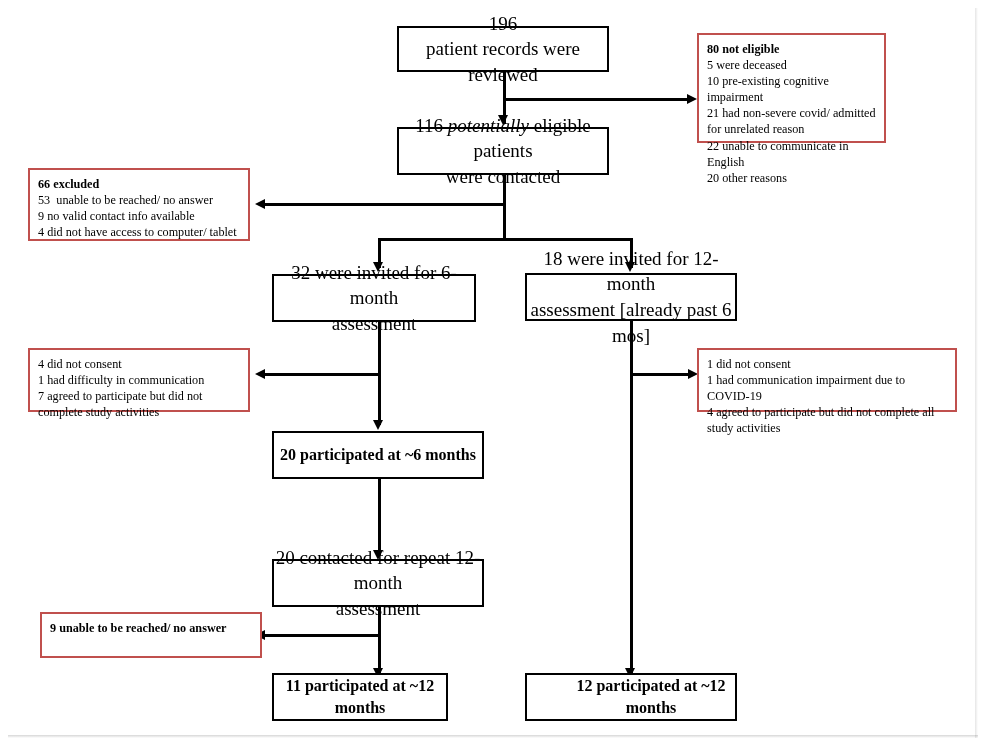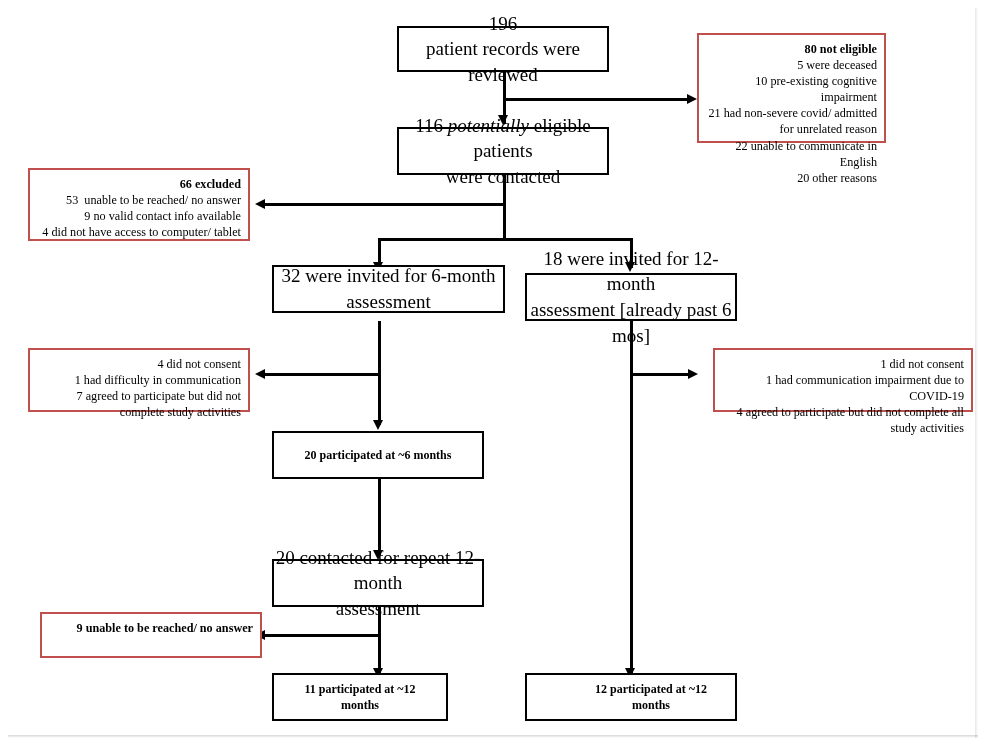--- a/index.html
+++ b/index.html
@@ -53,40 +53,39 @@
 
   
   .node.black {
     border: 2.5px solid #000000;
     font-size: 19px;
     line-height: 1.35;
     color: #000000;
   }
   .node.black.bold {
     font-weight: bold;
-    font-size: 12px;
+    font-size: 16px;
   }
 
   
   .node.red {
     border: 2px solid #c0504d;
     font-size: 12.2px;
     line-height: 1.32;
     color: #000000;
     text-align: left;
     align-items: flex-start;
     justify-content: flex-start;
     padding: 6px 7px 5px 8px;
   }
   .node.red .hdr {
     font-weight: bold;
   }
   .node.red .lines {
     width: 100%;
-    text-align: right;
   }
   .node.red .lines div {
     white-space: pre-wrap;
   }
 
   .ital {
     font-style: italic;
     font-weight: normal;
   }
 
@@ -190,21 +189,21 @@
 
   <div class="node red" style="left:28px; top:168px; width:222px; height:73px;">
     <div class="lines">
       <div class="hdr">66 excluded</div>
       <div>53  unable to be reached/ no answer</div>
       <div>9 no valid contact info available</div>
       <div>4 did not have access to computer/ tablet</div>
     </div>
   </div>
 
-  <div class="node black" style="left:272px; top:265px; width:233px; height:48px;">
+  <div class="node black" style="left:272px; top:274px; width:204px; height:48px;">
     <div>
       <div>32 were invited for 6-month</div>
       <div>assessment</div>
     </div>
   </div>
 
   <div class="node black" style="left:525px; top:273px; width:212px; height:48px;">
     <div>
       <div>18 were invited for 12-month</div>
       <div>assessment [already past 6 mos]</div>
@@ -212,21 +211,21 @@
   </div>
 
   <div class="node red" style="left:28px; top:348px; width:222px; height:64px;">
     <div class="lines">
       <div>4 did not consent</div>
       <div>1 had difficulty in communication</div>
       <div>7 agreed to participate but did not complete study activities</div>
     </div>
   </div>
 
-  <div class="node red" style="left:697px; top:348px; width:260px; height:64px;margin-left:16px;">
+  <div class="node red" style="left:697px; top:348px; width:260px; height:64px;">
     <div class="lines">
       <div>1 did not consent</div>
       <div>1 had communication impairment due to COVID-19</div>
       <div>4 agreed to participate but did not complete all study activities</div>
     </div>
   </div>
 
   <div class="node black bold" style="left:272px; top:431px; width:212px; height:48px;">
     <div>20 participated at ~6 months</div>
   </div>

